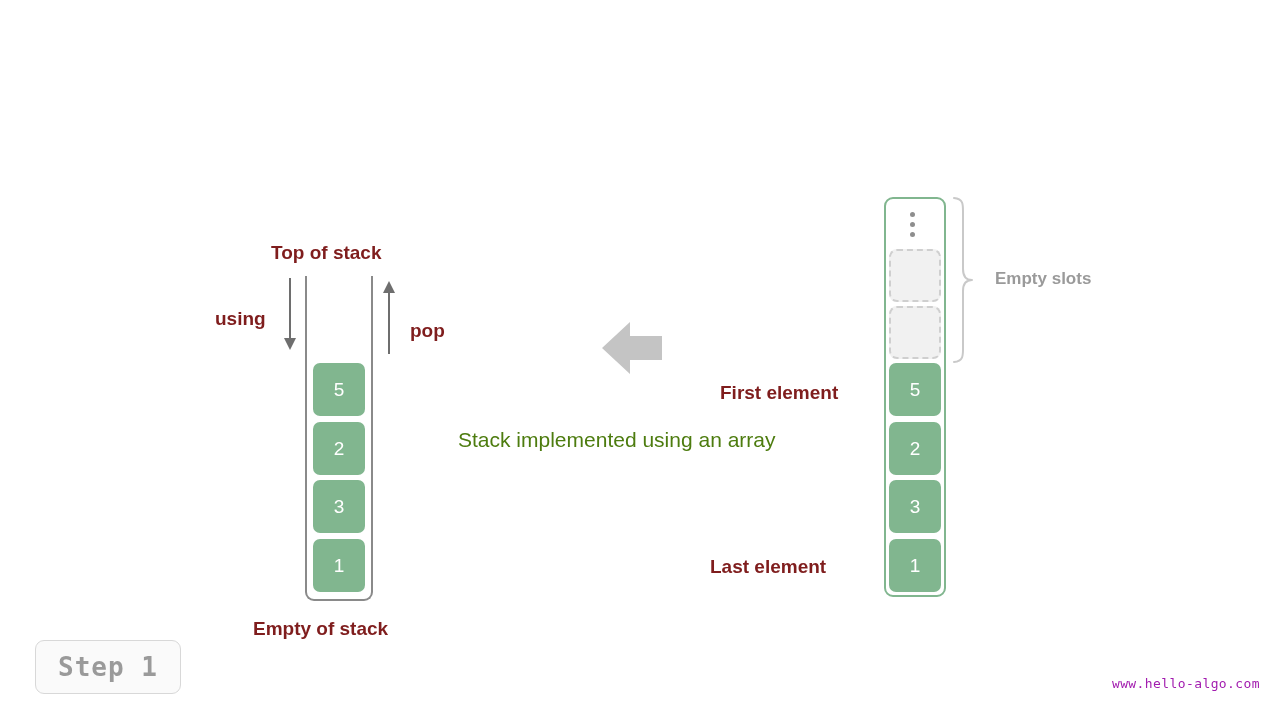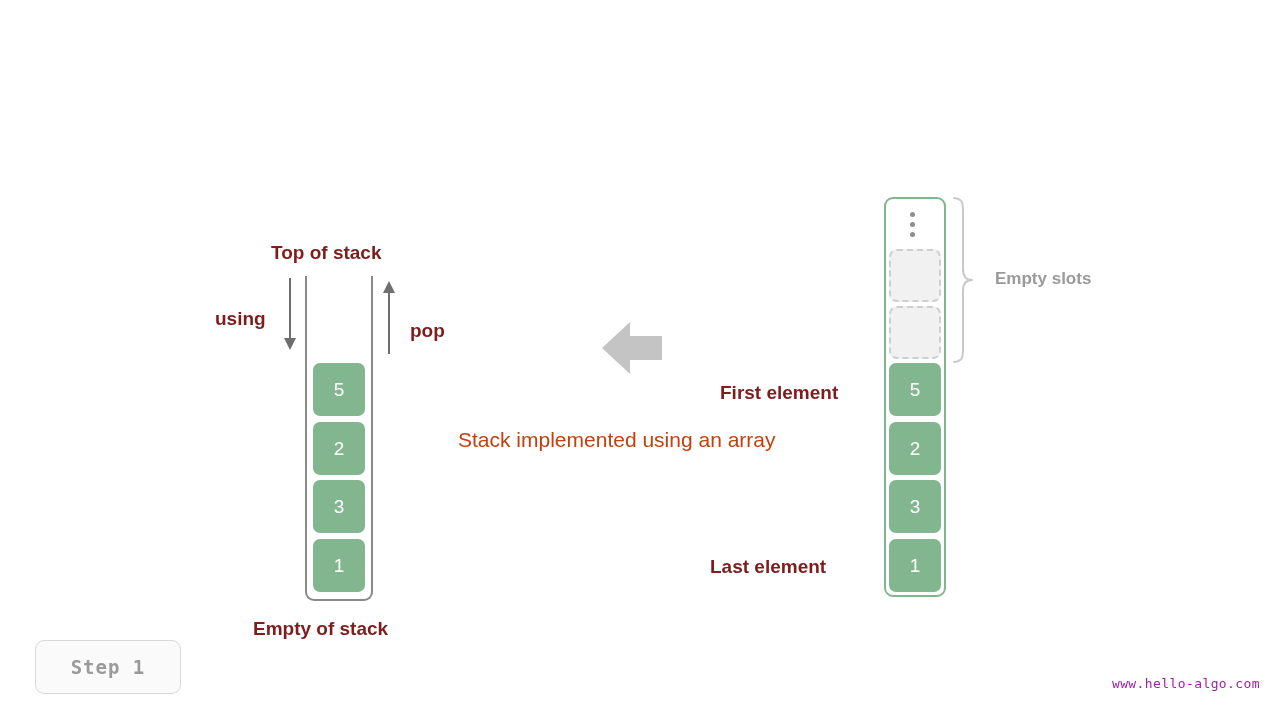--- a/index.html
+++ b/index.html
@@ -30,21 +30,21 @@
     font-size: 19px;
     color: #7f1d1d;
   }
   .lbl-gray {
     font-weight: bold;
     font-size: 17px;
     color: #9a9a9a;
   }
   .caption {
     font-size: 21px;
-    color: #c2410c;
+    color: #4d7c0f;
     font-weight: normal;
   }
 
   
   #stack-container {
     position: absolute;
     left: 305px;
     top: 276px;
     width: 68px;
     height: 325px;
@@ -171,21 +171,21 @@
     width: 146px;
     height: 54px;
     box-sizing: border-box;
     border: 1px solid #d8d8d8;
     border-radius: 9px;
     background: #fafafa;
     display: flex;
     align-items: center;
     justify-content: center;
     font-family: "DejaVu Sans Mono", monospace;
-    font-size: 19px;
+    font-size: 26px;
     font-weight: bold;
     color: #9a9a9a;
     letter-spacing: 1px;
   }
 
   
   #watermark {
     position: absolute;
     right: 20px;
     top: 676px;

